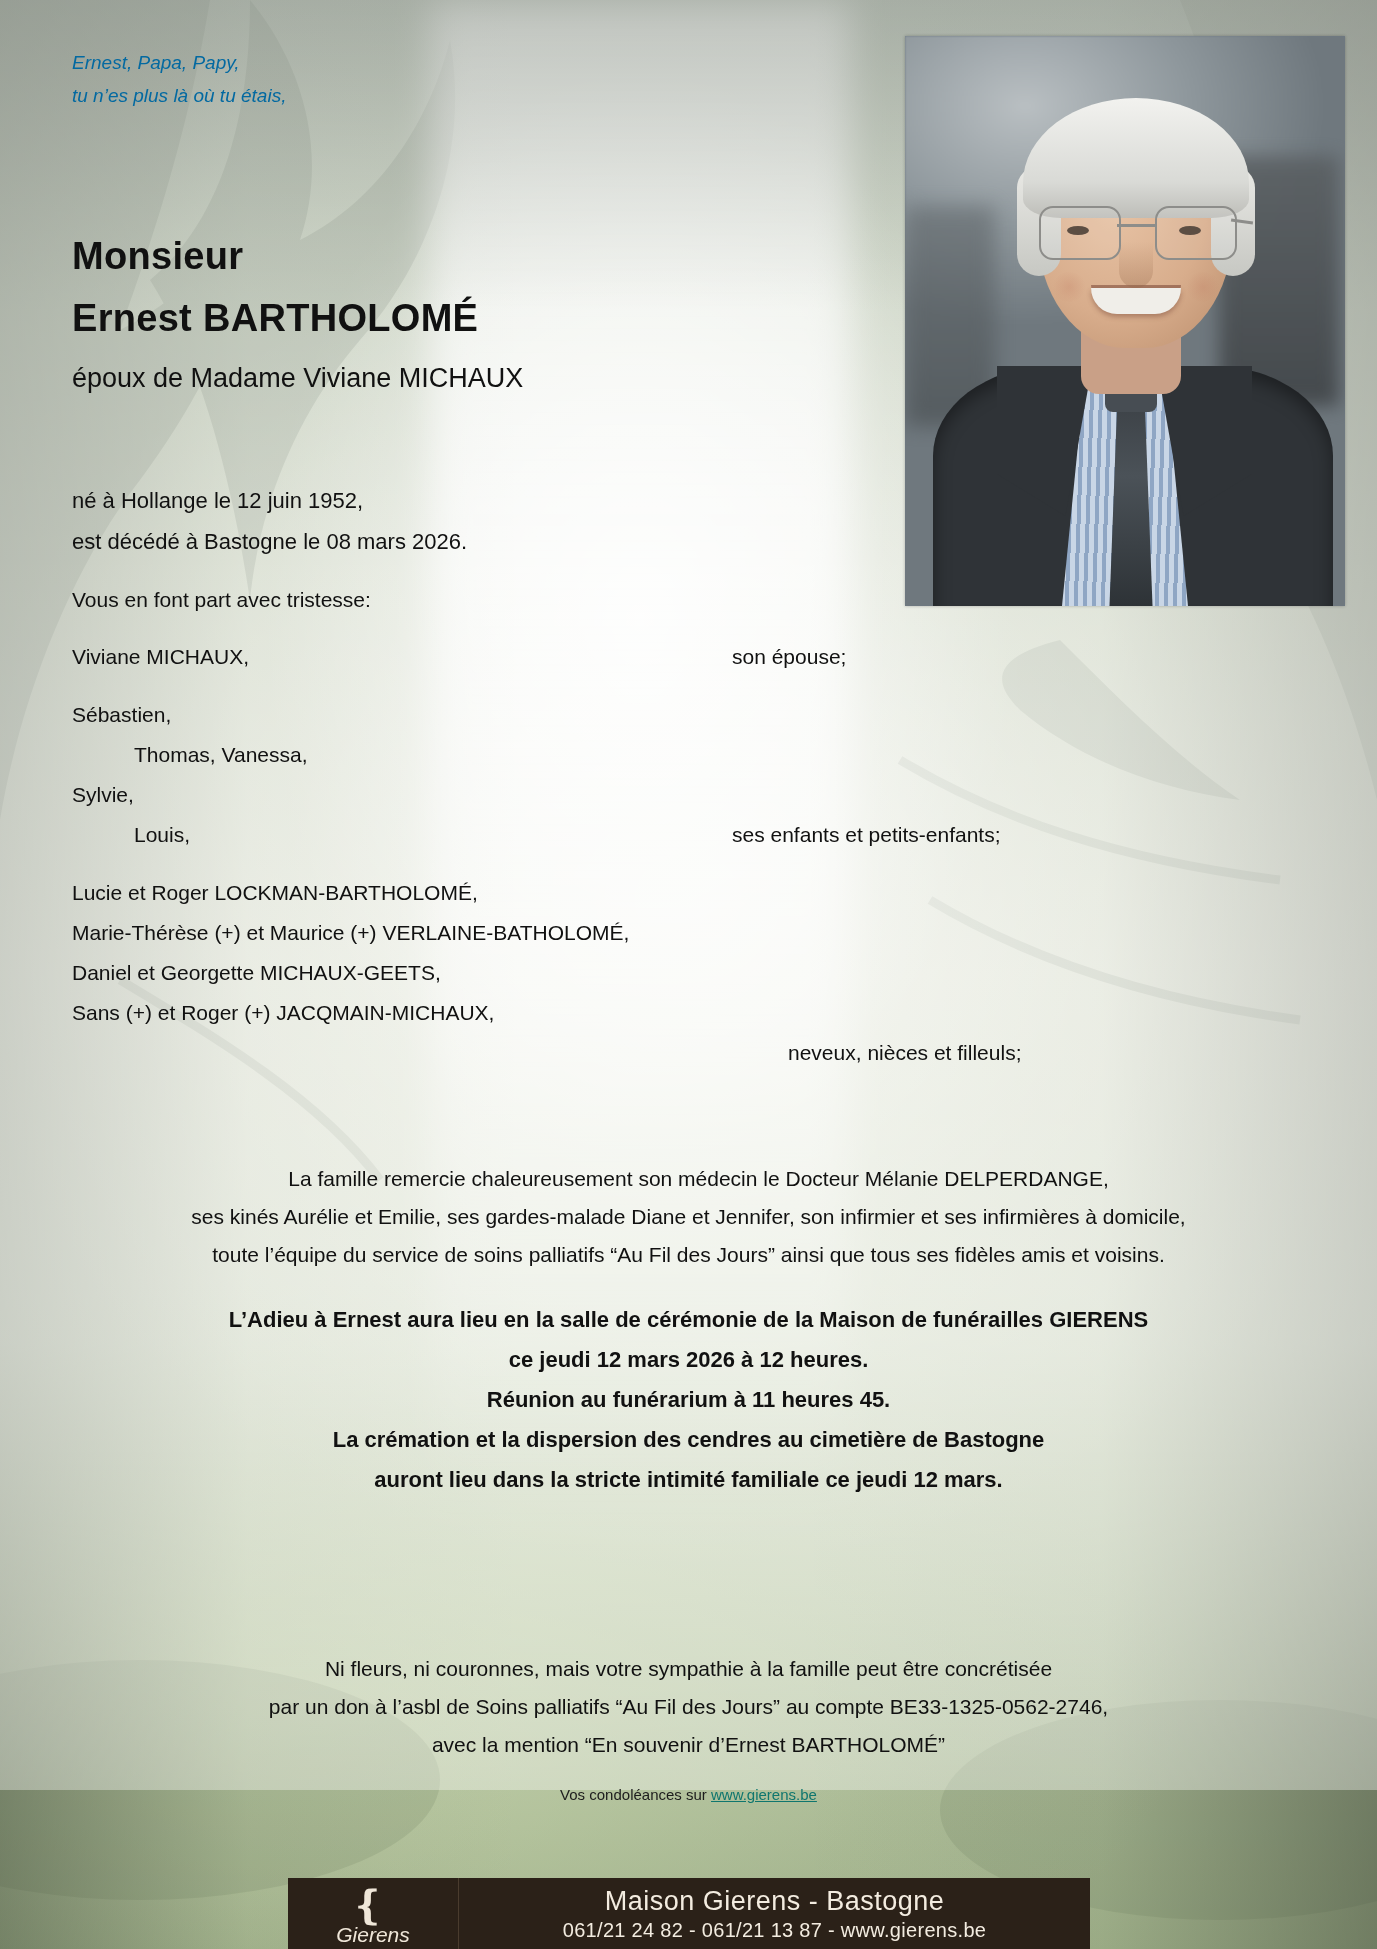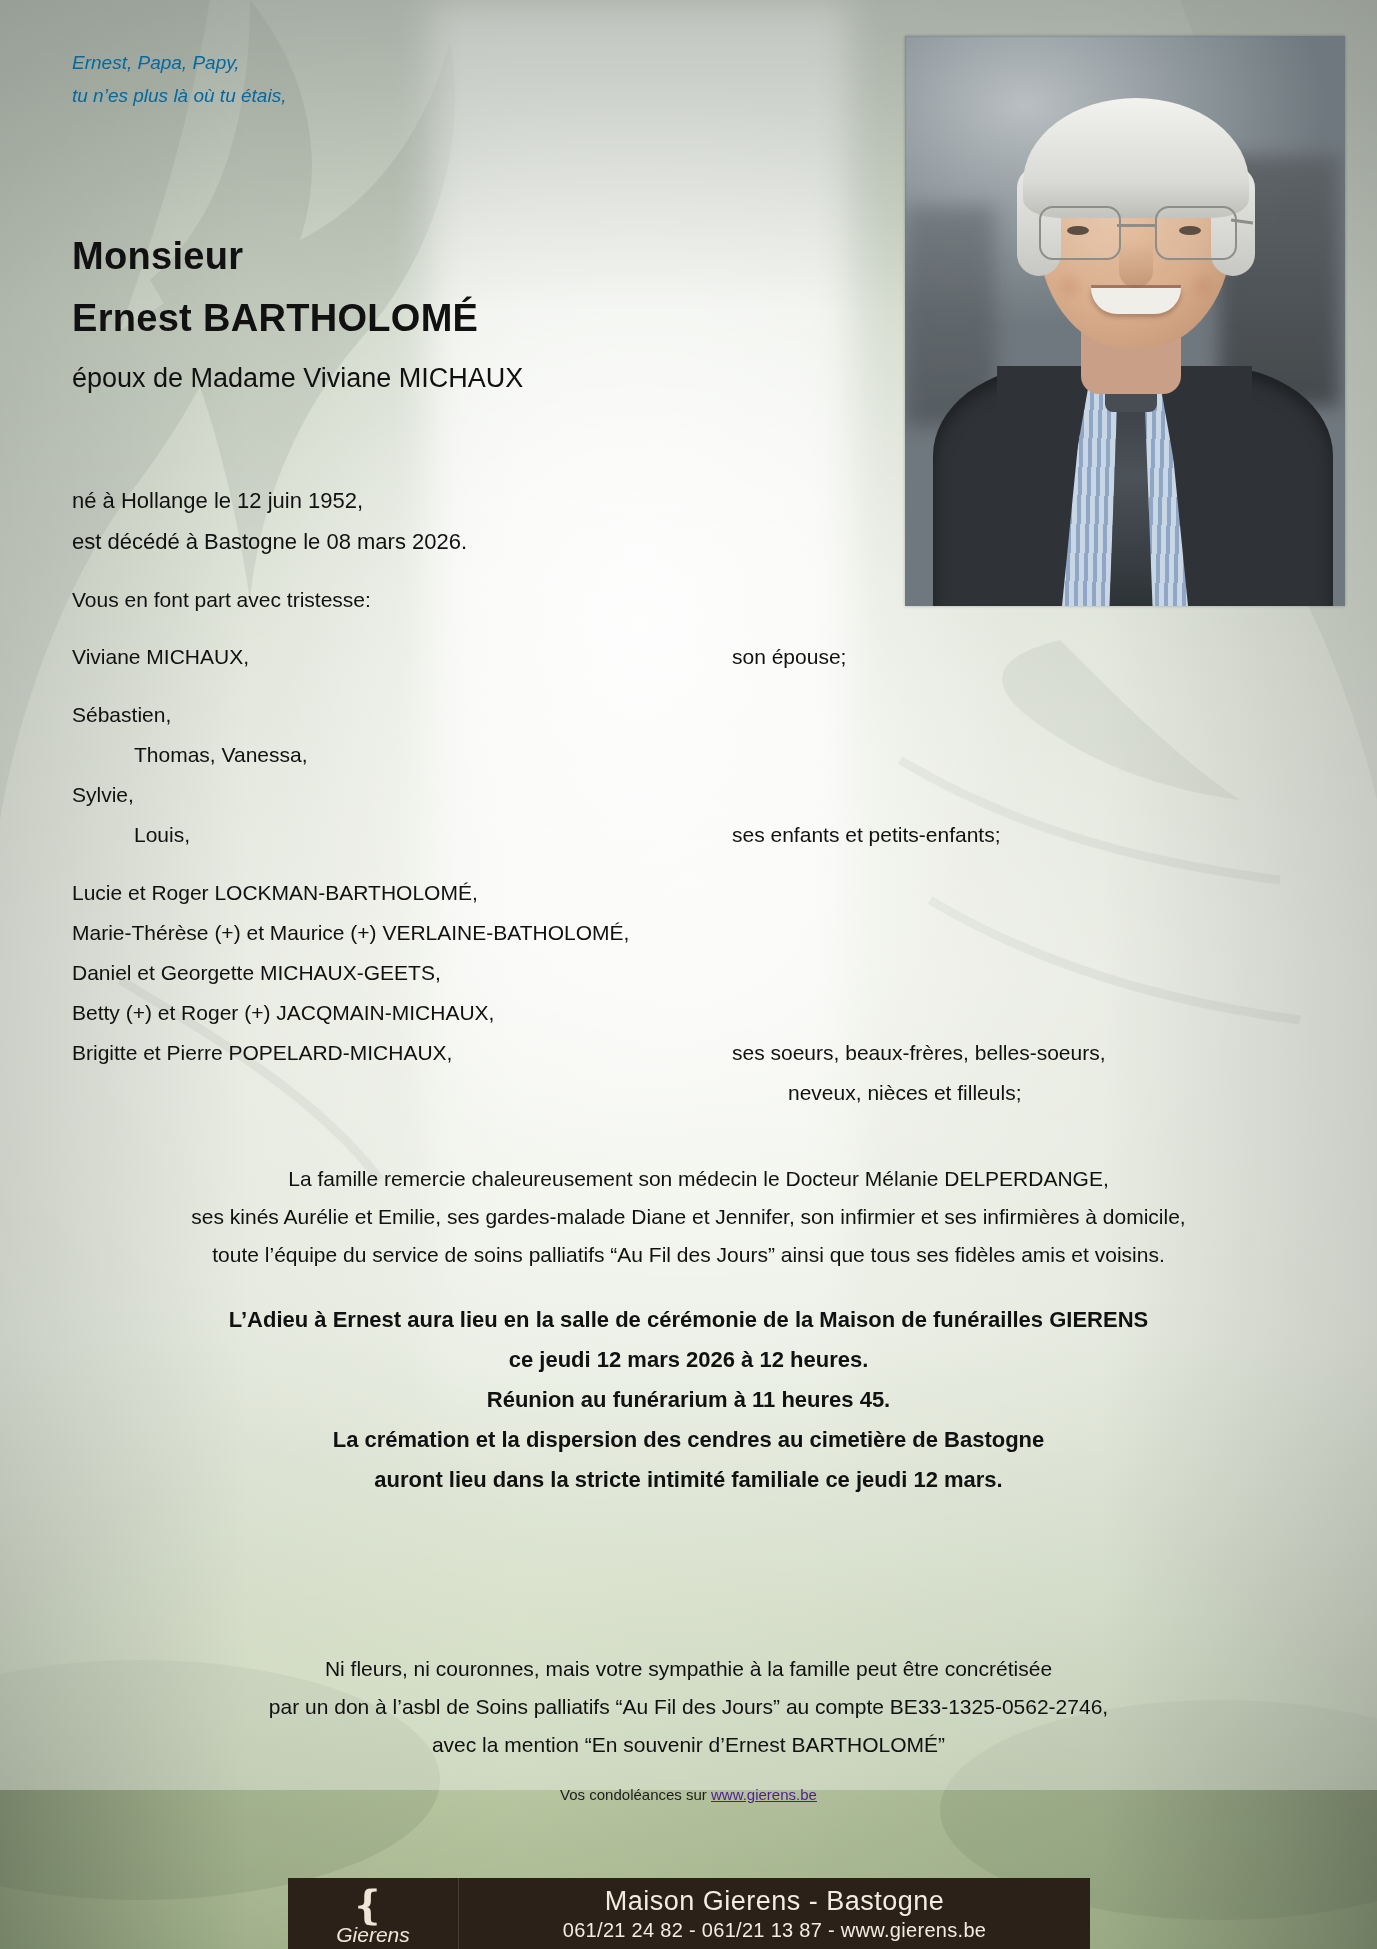--- a/index.html
+++ b/index.html
@@ -182,21 +182,21 @@
   .condolences {
     position: absolute;
     left: 0;
     top: 1786px;
     width: 1377px;
     text-align: center;
     font-size: 15px;
     color: #1c1c1c;
   }
   .condolences a {
-    color: #4c1d95;
+    color: #0f766e;
     text-decoration: underline;
   }
   
   .photo {
     position: absolute;
     left: 905px;
     top: 36px;
     width: 440px;
     height: 570px;
     overflow: hidden;
@@ -582,25 +582,21 @@
       <div class="frow">
         <span class="who">Lucie et Roger LOCKMAN-BARTHOLOMÉ,</span>
       </div>
       <div class="frow">
         <span class="who">Marie-Thérèse (+) et Maurice (+) VERLAINE-BATHOLOMÉ,</span>
       </div>
       <div class="frow">
         <span class="who">Daniel et Georgette MICHAUX-GEETS,</span>
       </div>
       <div class="frow">
-        <span class="who">Betty (+) et Roger (+) JACQMAIN-MICHAUX,</span>
-      </div>
-      <div class="frow">
-        <span class="who">Brigitte et Pierre POPELARD-MICHAUX,</span>
-        <span class="rel">ses soeurs, beaux-frères, belles-soeurs,</span>
+        <span class="who">Sans (+) et Roger (+) JACQMAIN-MICHAUX,</span>
       </div>
       <div class="frow">
         <span class="rel right">neveux, nièces et filleuls;</span>
       </div>
     </div>
 
     <div class="thanks">
       <div class="l1">La famille remercie chaleureusement son médecin le Docteur Mélanie DELPERDANGE,</div>
       <div>ses kinés Aurélie et Emilie, ses gardes-malade Diane et Jennifer, son infirmier et ses infirmières à domicile,</div>
       <div>toute l’équipe du service de soins palliatifs “Au Fil des Jours” ainsi que tous ses fidèles amis et voisins.</div>

